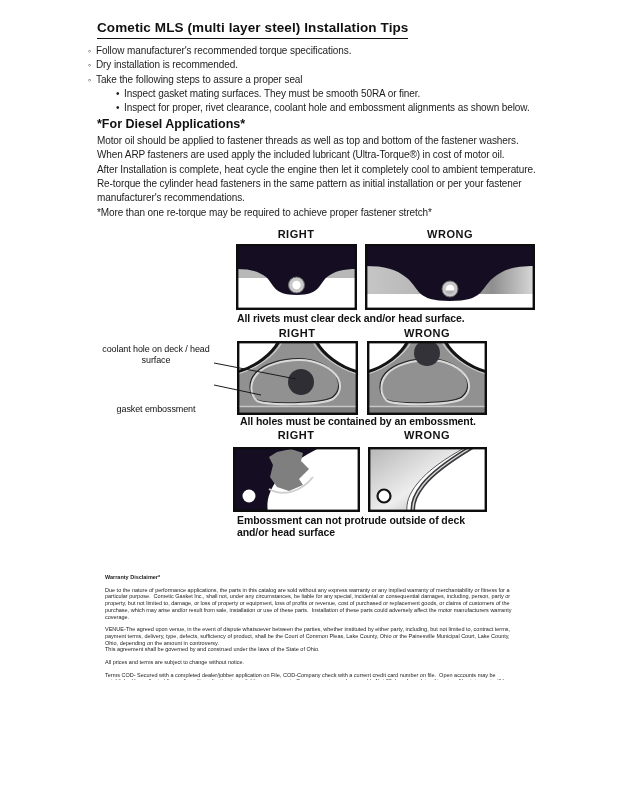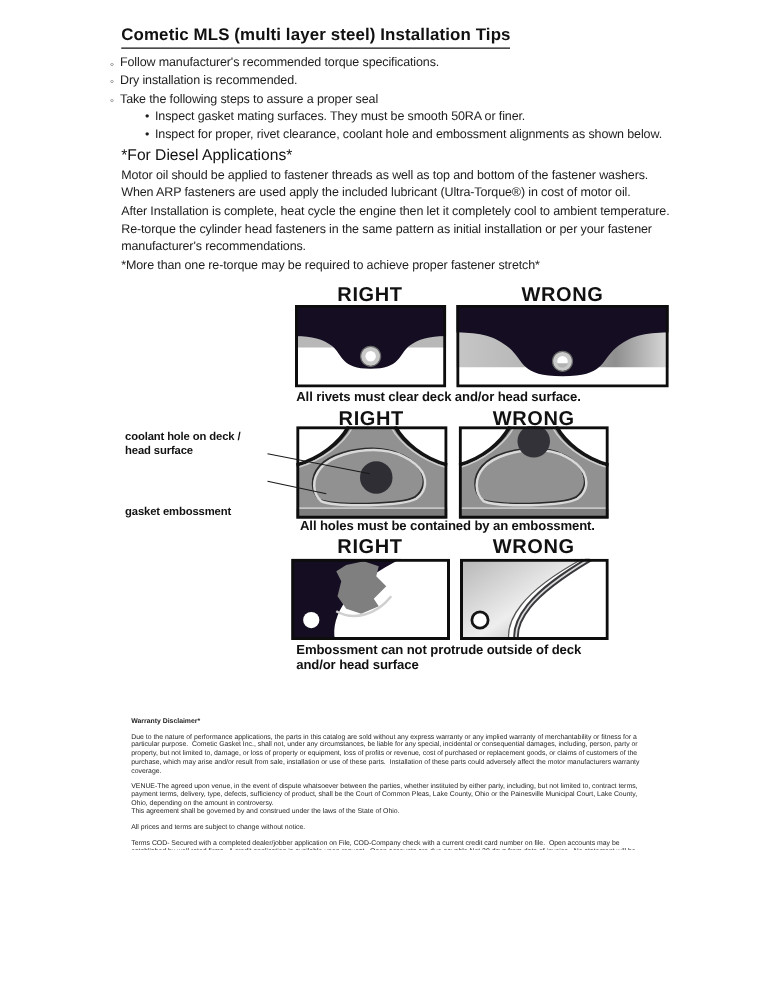--- a/index.html
+++ b/index.html
@@ -11,31 +11,31 @@
   .title {
     position:absolute; left:97px; top:20px; display:inline-block;
     font-size:13.5px; font-weight:bold; letter-spacing:0.1px;
     border-bottom:1.6px solid #111; padding-bottom:3px; color:#111;
   }
   .bullets { position:absolute; left:88px; top:44px; width:480px; font-size:10px; letter-spacing:-0.1px; }
   .bl { line-height:14.3px; white-space:nowrap; }
   .bl .m { display:inline-block; width:8px; font-size:9px; vertical-align:top; }
   .bl.sub { padding-left:28px; }
   .bl.sub .m { width:8px; font-size:10px; }
-  .h2 { position:absolute; left:97px; top:117px; font-size:12.5px; font-weight:normal; color:#111; }
+  .h2 { position:absolute; left:97px; top:117px; font-size:12.5px; font-weight:bold; color:#111; }
   .para { position:absolute; left:97px; width:440px; font-size:10px; line-height:14px; letter-spacing:-0.1px; }
   .p1 { top:134px; }
   .p2 { top:163px; }
   .p3 { top:206px; }
 
   .diagram { position:absolute; left:0; top:228px; width:618px; height:320px; }
-  .dg-label { position:absolute; transform:translateX(-50%); font-size:16px; font-weight:bold; letter-spacing:0.5px; color:#111; }
+  .dg-label { position:absolute; transform:translateX(-50%); font-size:11px; font-weight:bold; letter-spacing:0.5px; color:#111; }
   .panel { position:absolute; display:block; }
   .caption { position:absolute; font-size:10.5px; font-weight:bold; letter-spacing:-0.1px; color:#111; }
-  .ann { position:absolute; left:100px; width:112px; text-align:left; font-size:9px; line-height:11px; letter-spacing:-0.1px; color:#111;font-weight:bold; }
+  .ann { position:absolute; left:100px; width:112px; text-align:center; font-size:9px; line-height:11px; letter-spacing:-0.1px; color:#111; }
   .overlay { position:absolute; left:0; top:0; width:618px; height:320px; pointer-events:none; }
 
   .legal { position:absolute; left:105px; top:574px; width:412px; font-size:5.5px; line-height:6.7px; color:#222; }
   .legal .lh { font-weight:bold; margin-bottom:6px; }
   .legal .lp { margin-bottom:6px; white-space:pre-wrap; }
   .pagenum { position:absolute; left:388px; top:758px; font-size:12px; letter-spacing:0.2px; color:#2b2b2b; }
 </style>
 </head>
 <body>
 

